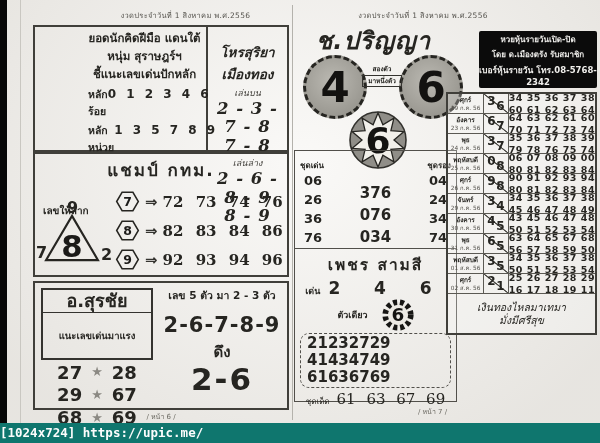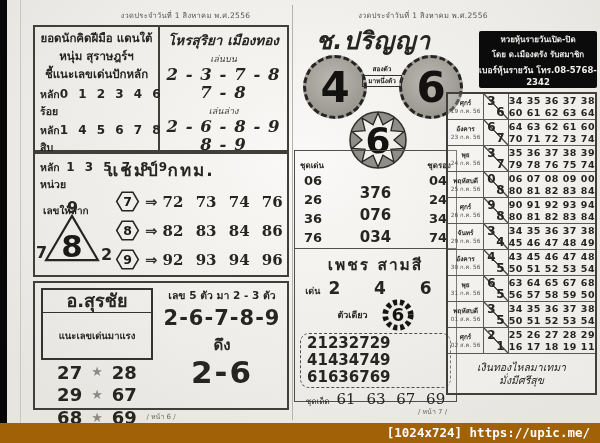--- a/index.html
+++ b/index.html
@@ -7,27 +7,27 @@
   .root{position:relative;width:600px;height:443px;background:#070707;overflow:hidden;}
   .paper{position:absolute;left:7px;top:0;width:593px;height:423px;
     background:#f4f2ee;
     background-image:radial-gradient(ellipse at 50% 38%,rgba(255,255,255,.55),rgba(60,55,45,.07) 88%);}
   .vline1{position:absolute;left:20px;top:0;width:1px;height:423px;background:#c9c7c1;}
   .vline2{position:absolute;left:292px;top:5px;width:1px;height:415px;background:#b4b2ac;}
   .abs{position:absolute;}
 
   
   .hdr-l{left:88px;top:9px;width:195px;font-size:7.5px;color:#55534d;text-align:center;letter-spacing:.3px;}
-  .box1{left:33px;top:25px;width:256px;height:127px;border:2px solid #403f3a;display:flex;box-sizing:border-box;}
+  .box1{left:33px;top:25px;width:256px;height:127px;border:2px solid #403f3a;display:flex;box-sizing:border-box;padding-left:48px;}
   .b1l{width:125px;border-right:2px solid #403f3a;padding:3px 2px 0;box-sizing:border-box;}
   .b1t{font-size:11.5px;font-weight:bold;text-align:center;line-height:1.55;}
   .drow{display:flex;justify-content:space-between;align-items:baseline;padding:0 3px;margin-top:2.5px;}
   .drow .dl{font-size:10.5px;font-weight:bold;}
   .drow .dd{font-size:12px;font-weight:bold;letter-spacing:3px;white-space:nowrap;}
-  .b1r{flex:1;text-align:center;padding-top:2px;}
+  .b1r{flex:1;text-align:center;padding-top:2px;margin-top:12px;}
   .astro-title{font-size:13.5px;font-weight:bold;font-style:italic;}
   .play-lbl{font-size:9px;font-style:italic;color:#45433e;margin-top:1px;}
   .play-num{font-size:16.5px;font-weight:bold;font-style:italic;line-height:1.12;letter-spacing:1px;font-family:"DejaVu Serif","Liberation Serif",serif;}
 
   .box2{left:33px;top:152px;width:256px;height:125px;border:2px solid #403f3a;box-sizing:border-box;}
   .champ-title{font-size:17px;font-weight:bold;text-align:center;margin-top:2px;letter-spacing:2px;}
   .champ-body{position:relative;height:94px;}
   .drag-lbl{position:absolute;left:8px;top:20px;font-size:10px;font-weight:bold;}
   .digit9{position:absolute;left:32px;top:15px;font-size:16px;font-weight:bold;}
   .tri-wrap{position:absolute;left:8px;top:30px;}
@@ -40,21 +40,21 @@
 
   .box3{left:33px;top:281px;width:256px;height:129px;border:2px solid #403f3a;display:flex;box-sizing:border-box;}
   .b3l{width:122px;padding:5px 4px 0 6px;box-sizing:border-box;}
   .sur-box{border:2px solid #34332f;text-align:center;}
   .sur-name{font-size:18px;font-weight:bold;line-height:1.2;}
   .sur-sub{font-size:9.5px;font-weight:bold;border-top:1.5px solid #34332f;padding:15px 0;}
   .pair-row{display:flex;justify-content:center;align-items:center;gap:9px;font-size:18px;font-weight:bold;margin-top:3px;line-height:1.1;}
   .pair-star{font-size:13px;color:#8b8983;}
   .b3r{flex:1;text-align:center;padding-top:4px;}
   .five-lbl{font-size:10.5px;font-weight:bold;}
-  .five-num{font-size:21px;font-weight:900;letter-spacing:1px;margin-top:2px;text-align:center;}
+  .five-num{font-size:21px;font-weight:900;letter-spacing:1px;margin-top:9px;text-align:center;}
   .pull-lbl{font-size:15px;font-weight:bold;margin-top:3px;}
   .pull-num{font-size:31px;font-weight:900;letter-spacing:2px;line-height:1;}
   .ftr-l{left:33px;top:411px;width:256px;font-size:7px;color:#6b6962;text-align:center;}
 
   
   .hdr-r{left:328px;top:9px;width:190px;font-size:7.5px;color:#55534d;text-align:center;letter-spacing:.3px;}
   .title-r{left:316px;top:21px;font-size:24px;font-weight:bold;font-style:italic;letter-spacing:1px;}
   .adbox{left:479px;top:31px;width:118px;height:57px;background:#0b0b0b;color:#f0efec;border-radius:2px;
     display:flex;flex-direction:column;justify-content:center;gap:2px;text-align:center;box-sizing:border-box;}
   .ad1{font-size:8px;font-weight:bold;}
@@ -86,60 +86,56 @@
   .den-digits{font-size:17px;font-weight:bold;letter-spacing:14px;}
   .dia-single{display:flex;justify-content:center;align-items:center;gap:14px;margin-top:1px;}
   .single-lbl{font-size:9px;font-weight:bold;}
   .dia-grid{border:1.5px dashed #514f4a;border-radius:9px;margin:2px 5px 0;padding:1px 6px;}
   .dg-row{display:flex;font-size:15px;font-weight:700;line-height:17px;}
   .dia-set{margin-top:2px;display:flex;justify-content:center;align-items:baseline;gap:7px;}
   .set-lbl{font-size:8px;}
   .set-nums{font-size:15px;font-family:"DejaVu Serif","Liberation Serif",serif;word-spacing:6px;}
 
   .stable{left:446px;top:92px;width:151px;border:2px solid #403f3a;box-sizing:border-box;background:rgba(255,255,255,.25);}
-  .trow{display:flex;height:26px;border-bottom:1px solid #5b5953;box-sizing:border-box;}
+  .trow{display:flex;height:20px;border-bottom:1px solid #5b5953;box-sizing:border-box;}
   .tc1{width:37px;border-right:1px solid #5b5953;display:flex;flex-direction:column;align-items:center;justify-content:center;gap:1px;box-sizing:border-box;}
   .tday{font-size:6.5px;font-weight:bold;line-height:7px;}
   .tdate{font-size:5.8px;color:#55534d;line-height:6px;}
   .tc2{width:25px;border-right:1px solid #5b5953;position:relative;box-sizing:border-box;
     background:linear-gradient(to top right,transparent 47%,#4b4a45 49%,#4b4a45 51%,transparent 53%);}
   .td1{position:absolute;left:3px;top:0;font-size:12px;font-weight:bold;}
   .td2{position:absolute;right:3px;bottom:0;font-size:12px;font-weight:bold;}
   .tc3{flex:1;display:flex;flex-direction:column;justify-content:center;text-align:center;}
   .tl{font-size:9.5px;font-weight:bold;letter-spacing:.5px;line-height:12px;white-space:nowrap;}
   .bless{height:39px;display:flex;flex-direction:column;justify-content:center;text-align:center;font-style:italic;}
   .bl{font-size:10.5px;line-height:13px;}
   .ftr-r{left:380px;top:406px;width:105px;font-size:7px;color:#6b6962;text-align:center;}
 
-  .wmbar{position:absolute;left:0;bottom:0;width:600px;height:20px;background:#a16207;color:#fdfdfd;
+  .wmbar{position:absolute;left:0;bottom:0;width:600px;height:20px;background:#0f766e;color:#fdfdfd;
     font-family:"DejaVu Sans Mono","Liberation Mono",monospace;font-weight:bold;font-size:12.5px;
-    line-height:20px;text-align:right;padding-right:10px;box-sizing:border-box;}
+    line-height:20px;text-align:left;padding-right:10px;box-sizing:border-box;}
 </style>
 </head>
 <body>
 
 <div class="root">
   <div class="paper"></div>
   <div class="abs vline1"></div>
   <div class="abs vline2"></div>
 
   <div class="abs hdr-l">งวดประจำวันที่ 1 สิงหาคม พ.ศ.2556</div>
 
   <div class="abs box1">
     <div class="b1l">
       <div class="b1t">ยอดนักคิดฝีมือ แดนใต้</div>
       <div class="b1t">หนุ่ม สุราษฎร์ฯ</div>
       <div class="b1t">ชี้แนะเลขเด่นปักหลัก</div>
       <div class="drow">
         <span class="dl">หลักร้อย</span>
         <span class="dd">0 1 2 3 4 6</span>
-      </div>
-      <div class="drow">
-        <span class="dl">หลักสิบ</span>
-        <span class="dd">1 4 5 6 7 8</span>
       </div>
       <div class="drow">
         <span class="dl">หลักหน่วย</span>
         <span class="dd">1 3 5 7 8 9</span>
       </div>
     </div>
     <div class="b1r">
       <div class="astro-title">โหรสุริยา เมืองทอง</div>
       <div class="play-lbl">เล่นบน</div>
       <div class="play-num">2 - 3 - 7 - 8</div>

